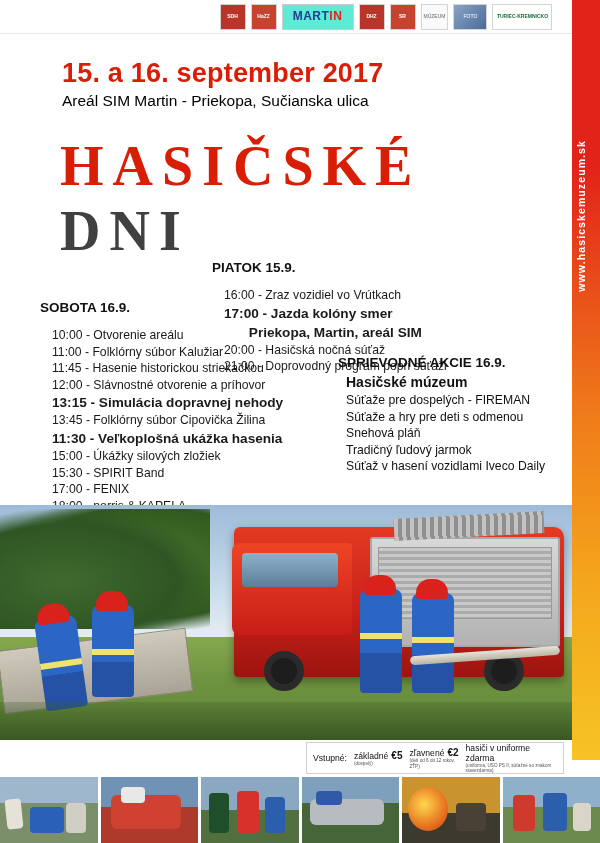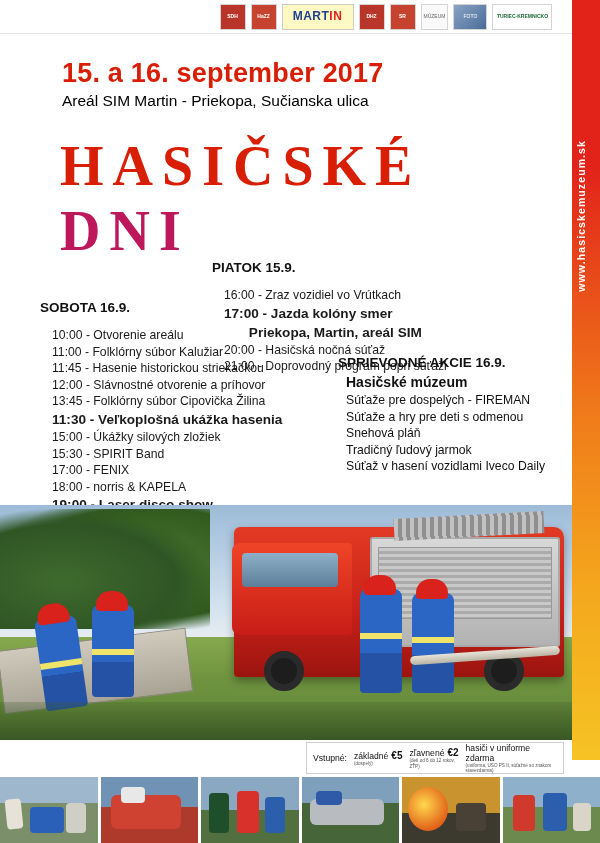--- a/index.html
+++ b/index.html
@@ -65,21 +65,21 @@
     font-size: 5px;
     color: #666;
     overflow: hidden;
     padding: 0 2px;
     line-height: 1.05;
     text-align: center;
   }
   .logo-crest { background: #b9352a; color: #fff; font-weight: bold; font-size: 5px; }
   .logo-crest2 { background: #c6442f; color: #fff; font-weight: bold; font-size: 5px; }
   .logo-martin {
-    width: 72px; background: #fef9c3; border: 1px solid #ccc;
+    width: 72px; background: #5eead4; border: 1px solid #ccc;
     color: #1f3f8f; font-weight: bold; font-size: 12px; letter-spacing: 0.5px;
   }
   .logo-martin .dotred { color: #e2231a; }
   .logo-photo { background: linear-gradient(135deg,#8aa3c4,#4a6c99); color:#fff; width:34px; }
   .logo-turiec { background:#ffffff; color:#1d6a3a; font-weight:bold; width:60px; font-size:5px; }
 
   
   .date-line {
     position: absolute;
     left: 62px; top: 58px;
@@ -107,21 +107,21 @@
     color: #d81e05;
     letter-spacing: 9px;
     line-height: 0.96;
   }
   .title-sub {
     position: absolute;
     left: 60px; top: 203px;
     font-family: "Liberation Serif", serif;
     font-size: 56px;
     font-weight: bold;
-    color: #be185d;
+    color: #404040;
     letter-spacing: 9px;
     line-height: 1;
   }
 
   
   .col { position: absolute; color: #111; }
   .col-head {
     font-size: 13.5px;
     font-weight: bold;
     color: #111;
@@ -349,20 +349,21 @@
     </ul>
   </div>
 
   <div class="col" id="col-saturday">
     <div class="col-head">SOBOTA 16.9.</div>
     <ul class="prog-list">
       <li>10:00 - Otvorenie areálu</li>
       <li>11:00 - Folklórny súbor Kalužiar</li>
       <li>11:45 - Hasenie historickou striekačkou</li>
       <li>12:00 - Slávnostné otvorenie a príhovor</li>
+      <li class="hl">13:15 - Simulácia dopravnej nehody</li>
       <li>13:45 - Folklórny súbor Cipovička Žilina</li>
       <li class="hl">11:30 - Veľkoplošná ukážka hasenia</li>
       <li>15:00 - Úkážky silových zložiek</li>
       <li>15:30 - SPIRIT Band</li>
       <li>17:00 - FENIX</li>
       <li>18:00 - norris &amp; KAPELA</li>
       <li class="hl">19:00 - Laser disco show</li>
     </ul>
   </div>
 

